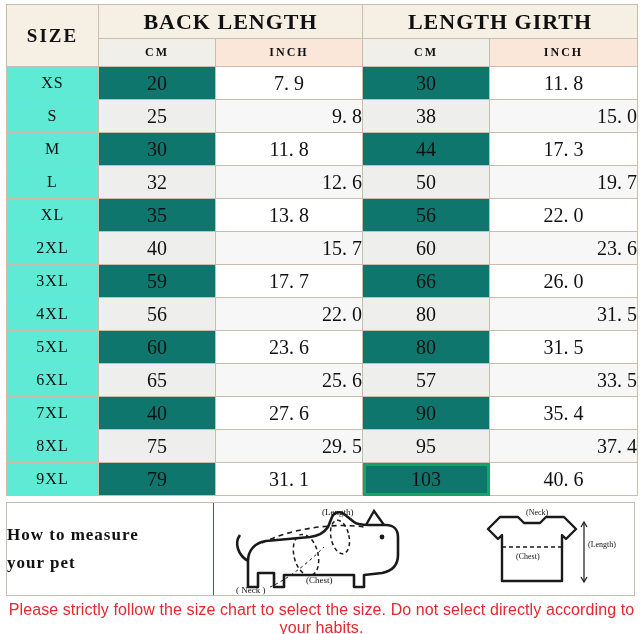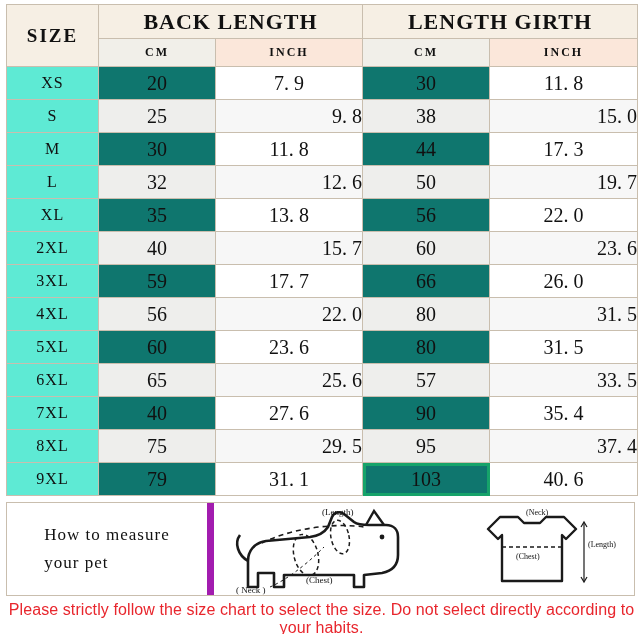--- a/index.html
+++ b/index.html
@@ -96,23 +96,23 @@
     border: 1px solid #c9beae;
     box-sizing: border-box;
     display: flex;
     align-items: stretch;
     background: #ffffff;
   }
   .measure-left {
     width: 210px;
     display: flex;
     align-items: center;
-    justify-content: center;
-    border-right: 7px solid #a21caf;
+    border-right: 1px solid #a21caf;
     box-sizing: border-box;
+    font-weight: bold;
   }
   .measure-left .txt {
     font-size: 17px;
     line-height: 28px;
     letter-spacing: 1px;
     color: #111111;
     text-align: left;
   }
   .measure-mid {
     flex: 1 1 auto;

